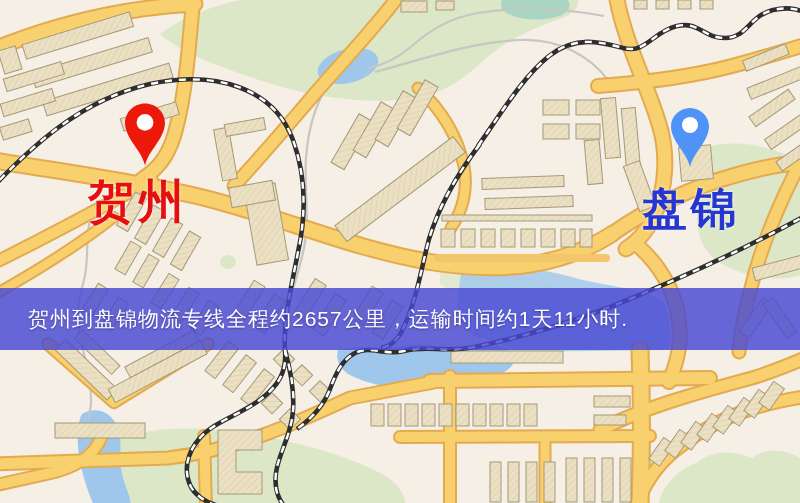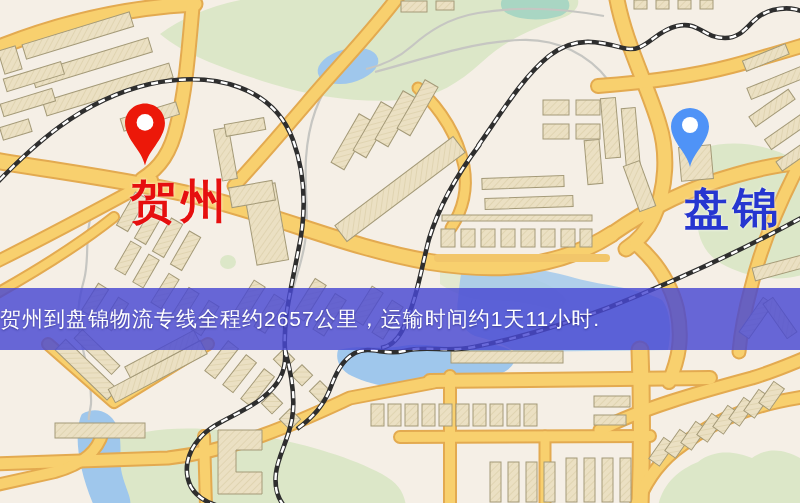--- a/index.html
+++ b/index.html
@@ -11,26 +11,26 @@
   .railbase{fill:none;stroke:#2e2e2e;stroke-width:4.6;stroke-linecap:butt;}
   .raildash{fill:none;stroke:#ffffff;stroke-width:2.4;stroke-dasharray:7 7;}
   .stream{fill:none;stroke:#c6c6c2;stroke-width:2.2;}
   .bld{fill:url(#bpat);stroke:#a49a78;stroke-width:1;}
   .park{fill:#dce7c8;}
   .water{fill:#9fc7ec;}
   .pin{position:absolute;z-index:4;}
   .pin-origin{left:124px;top:102px;width:42px;height:66px;}
   .pin-destination{left:669px;top:107px;width:42px;height:62px;}
   .citylabel{position:absolute;z-index:4;font-weight:bold;font-size:46px;line-height:1;
-             letter-spacing:4px;text-shadow:0 0 3px rgba(255,255,255,0.85);white-space:nowrap;margin-left:42px;}
+             letter-spacing:4px;text-shadow:0 0 3px rgba(255,255,255,0.85);white-space:nowrap;}
   .label-origin{left:88px;top:178px;color:#e60f0f;}
   .label-destination{left:642px;top:186px;color:#2636d0;font-size:45px;}
   .banner{position:absolute;z-index:6;left:0;top:288px;width:800px;height:62px;
           background:rgba(72,72,210,0.82);display:flex;align-items:center;}
-  .banner span{font-size:21px;color:#ffffff;letter-spacing:1px;
+  .banner span{margin-left:28px;font-size:21px;color:#ffffff;letter-spacing:1px;
                text-shadow:0 1px 2px rgba(30,30,110,0.55);white-space:nowrap;text-align:right;}
 </style>
 </head>
 <body>
 
 <div class="stage">
 
   <svg class="map" width="800" height="503" viewBox="0 0 800 503">
     <defs>
       <pattern id="bpat" width="5" height="5" patternTransform="rotate(45)" patternUnits="userSpaceOnUse">

